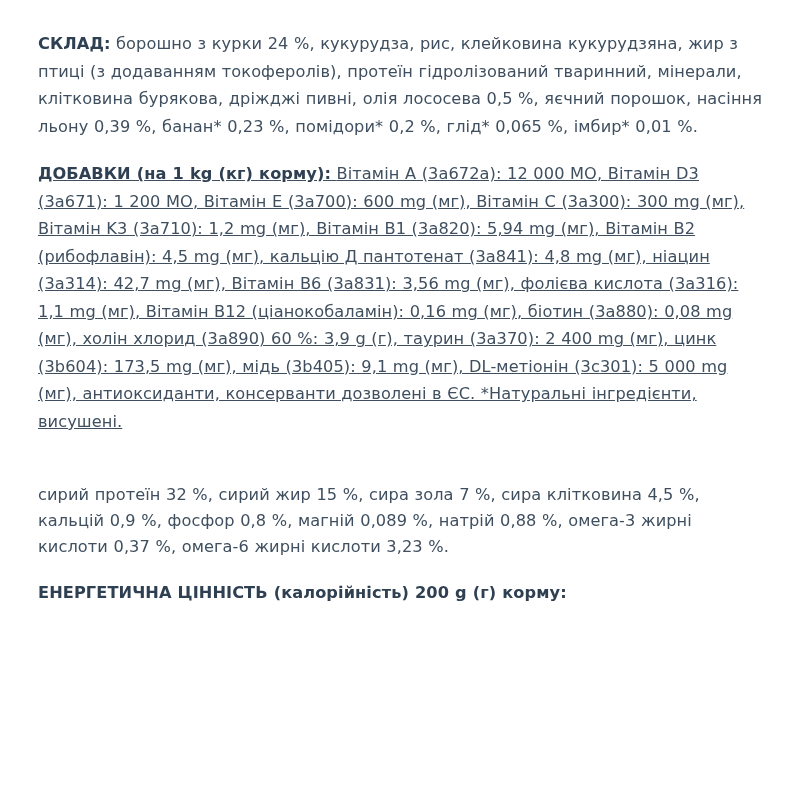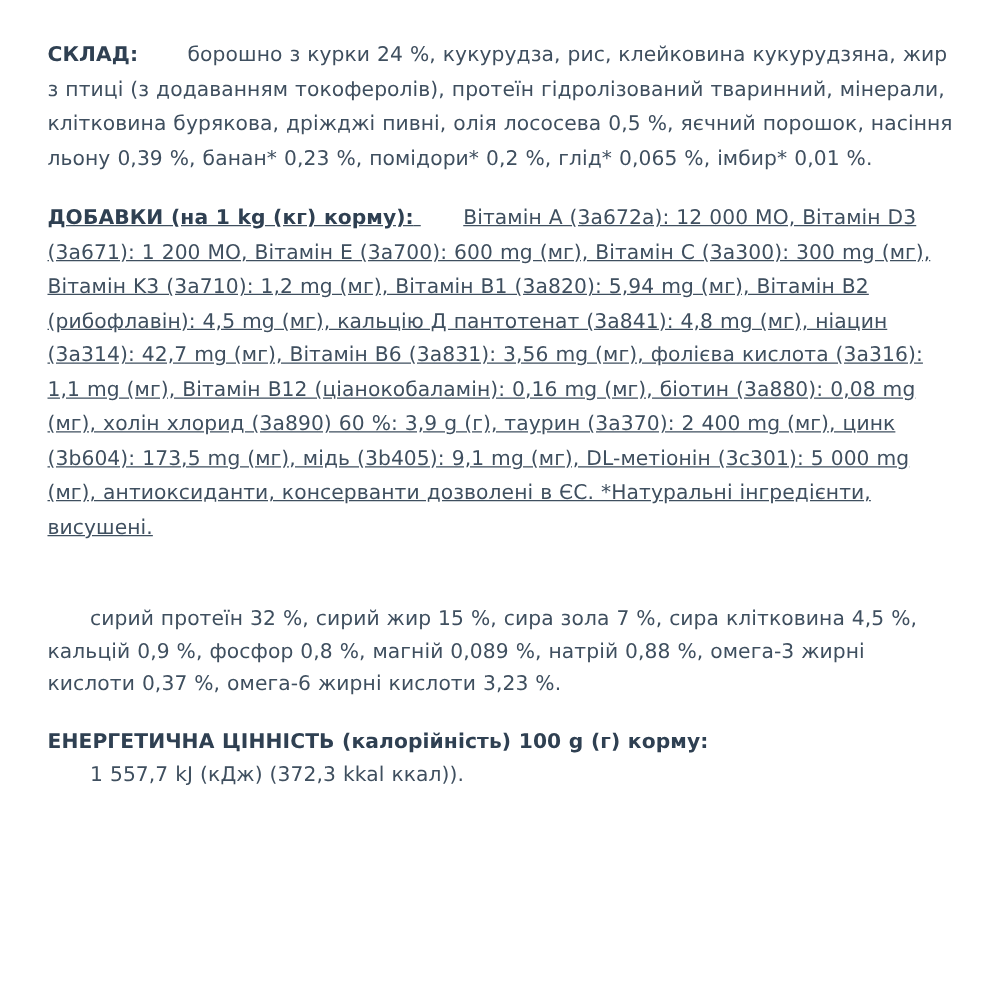--- a/index.html
+++ b/index.html
@@ -36,21 +36,20 @@
     text-align: left;
     letter-spacing: 0.005em;
     word-spacing: 0.02em;
   }
   .heading {
     font-weight: bold;
     color: #2f4052;
   }
   .body-text {
     font-weight: normal;
-    margin-left: 34px;
   }
   .block-nutrition .para,
   .block-energy .para {
     line-height: 1.62;
   }
   .block-additives .para {
     line-height: 1.70;
     text-decoration: underline;
   }
   .block-composition .para {
@@ -68,16 +67,16 @@
 
   <section class="block block-additives">
     <p class="para"><span class="heading">ДОБАВКИ (на 1 kg (кг) корму):</span> <span class="body-text">Вітамін A (3а672а): 12 000 МО, Вітамін D3 (3а671): 1 200 МО, Вітамін E (3а700): 600 mg (мг), Вітамін C (3а300): 300 mg (мг), Вітамін K3 (3а710): 1,2 mg (мг), Вітамін B1 (3а820): 5,94 mg (мг), Вітамін B2 (рибофлавін): 4,5 mg (мг), кальцію Д пантотенат (3а841): 4,8 mg (мг), ніацин (3а314): 42,7 mg (мг), Вітамін B6 (3а831): 3,56 mg (мг), фолієва кислота (3а316): 1,1 mg (мг), Вітамін B12 (ціанокобаламін): 0,16 mg (мг), біотин (3а880): 0,08 mg (мг), холін хлорид (3а890) 60 %: 3,9 g (г), таурин (3а370): 2 400 mg (мг), цинк (3b604): 173,5 mg (мг), мідь (3b405): 9,1 mg (мг), DL-метіонін (3c301): 5 000 mg (мг), антиоксиданти, консерванти дозволені в ЄС. *Натуральні інгредієнти, висушені.</span></p>
   </section>
 
   <section class="block block-nutrition">
     <p class="para"><br><span class="body-text">сирий протеїн 32 %, сирий жир 15 %, сира зола 7 %, сира клітковина 4,5 %, кальцій 0,9 %, фосфор 0,8 %, магній 0,089 %, натрій 0,88 %, омега-3 жирні кислоти 0,37 %, омега-6 жирні кислоти 3,23 %.</span></p>
   </section>
 
   <section class="block block-energy">
-    <p class="para"><span class="heading">ЕНЕРГЕТИЧНА ЦІННІСТЬ (калорійність) 100 g (г) корму:</span><br><span class="body-text">1 557,7 kJ (кДж) (372,3 kkal ккал)).</span></p>
+    <p class="para"><span class="heading">ЕНЕРГЕТИЧНА ЦІННІСТЬ (калорійність) 200 g (г) корму:</span><br></p>
   </section>
 
 </div>
 
 </body></html>

